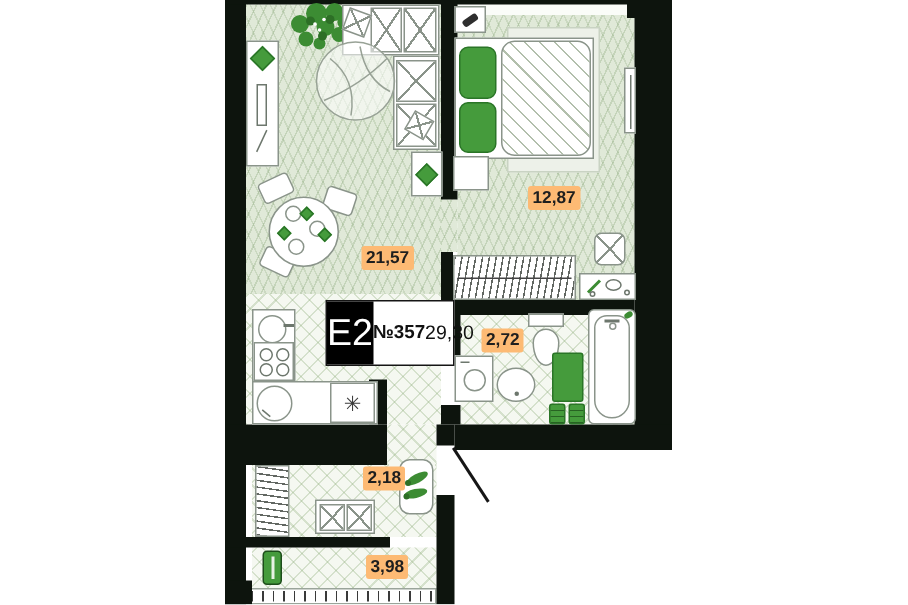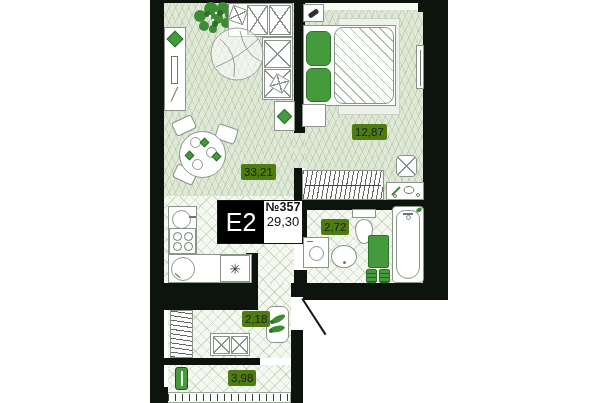--- a/index.html
+++ b/index.html
@@ -20,27 +20,27 @@
   .f { position:absolute; background:#fff; border:1px solid #8a948a; }
   .round { border-radius:50%; }
   .xbox { background-image:
       linear-gradient(to top right,   transparent calc(50% - .7px), #8a948a calc(50% - .7px), #8a948a calc(50% + .7px), transparent calc(50% + .7px)),
       linear-gradient(to bottom right,transparent calc(50% - .7px), #8a948a calc(50% - .7px), #8a948a calc(50% + .7px), transparent calc(50% + .7px)); }
   .gd { position:absolute; background:#459b3c; border:1px solid #2a7527; transform:rotate(45deg); }
   .greenbox { position:absolute; background:#459b3c; border:1px solid #2a7527; }
   .hatchv { background-image: repeating-linear-gradient(100deg, rgba(70,76,70,.85) 0 1px, transparent 1px 4.5px); }
   .hatchh { background-image: repeating-linear-gradient(8deg,  rgba(70,76,70,.85) 0 1px, transparent 1px 4.5px); }
   .blanket { border-radius:9px; background-image: repeating-linear-gradient(45deg, #b2bfac 0 1px, transparent 1px 7px); }
-  .lbl { position:absolute; background:#4d7c0f; border-radius:2px; padding:0 3px;
-         font-size:11.5px; line-height:16px; font-weight:400; color:#1e1e1e; white-space:nowrap; }
+  .lbl { position:absolute; background:#fdba74; border-radius:2px; padding:0 3px;
+         font-size:11.5px; line-height:16px; font-weight:700; color:#1e1e1e; white-space:nowrap; }
   .badge { position:absolute; left:217px; top:200px; width:86px; height:44px; display:flex;
            border:1px solid #151515; background:#fff; }
   .badge-type { width:46px; background:#000000; color:#fff; font-size:25px; font-weight:500;
                 display:flex; align-items:center; justify-content:center; }
-  .badge-info { flex:1; display:flex; flex-direction:column; align-items:center; justify-content:flex-start; line-height:1.1; }
+  .badge-info { flex:1; display:flex; flex-direction:row; align-items:center; justify-content:flex-start; line-height:1.1; }
   .badge-number { font-weight:700; font-size:12.5px; color:#111; }
   .badge-area { font-size:13px; color:#111; }
   .burner { position:absolute; width:9px; height:9px; border:1px solid #6d776d; border-radius:50%; background:#fff; }
   .line { position:absolute; background:#6d776d; }
   .door-leaf { position:absolute; left:303px; top:298px; width:43px; height:2px; background:#161616;
                transform-origin:0 0; transform:rotate(57deg); }
   .sill { position:absolute; background-color:#fff; border:1px solid #9aa49a; border-left:none;
           background-image: repeating-linear-gradient(90deg, #3a3a3a 0 1px, transparent 1px 7px);
           background-size:100% 7px; background-position:center; background-repeat:no-repeat; }
   .fridge-glyph { position:absolute; width:100%; text-align:center; top:5px; font-size:14px; color:#3a3a3a; }
@@ -132,21 +132,21 @@
   <div class="f" style="left:216px;top:126px;width:21px;height:16px;border-radius:3px;transform:rotate(18deg)"></div>
   <div class="f" style="left:174px;top:167px;width:22px;height:15px;border-radius:3px;transform:rotate(205deg)"></div>
   <div class="f round" style="left:179px;top:131px;width:47px;height:47px"></div>
   <div class="f round" style="left:190px;top:137px;width:11px;height:11px"></div>
   <div class="f round" style="left:206px;top:147px;width:11px;height:11px"></div>
   <div class="f round" style="left:192px;top:159px;width:11px;height:11px"></div>
   <div class="gd" style="left:201px;top:139px;width:7px;height:7px"></div>
   <div class="gd" style="left:213px;top:153px;width:7px;height:7px"></div>
   <div class="gd" style="left:186px;top:152px;width:7px;height:7px"></div>
 
-  <div class="lbl" style="left:241px;top:164px">33,21</div>
+  <div class="lbl" style="left:241px;top:164px">21,57</div>
 
   <div class="f" style="left:303px;top:4px;width:21px;height:18px">
     <div style="position:absolute;left:4px;top:6px;width:11px;height:5px;background:#2e2e2e;border-radius:2px;transform:rotate(-35deg)"></div>
   </div>
   <div style="position:absolute;left:338px;top:18px;width:62px;height:97px;background:#edf1e9;border:1px solid #c9d3c3"></div>
   <div class="f" style="left:303px;top:25px;width:93px;height:81px"></div>
   <div class="greenbox" style="left:306px;top:31px;width:25px;height:35px;border-radius:6px"></div>
   <div class="greenbox" style="left:306px;top:68px;width:25px;height:34px;border-radius:6px"></div>
   <div class="f blanket" style="left:334px;top:27px;width:60px;height:77px"></div>
   <div class="f" style="left:302px;top:104px;width:24px;height:23px"></div>
@@ -224,15 +224,15 @@
       <ellipse cx="10" cy="22" rx="8" ry="3" fill="#3c8c33" transform="rotate(-12 10 22)"></ellipse>
       <circle cx="5" cy="15" r="2" fill="#2d6f26"></circle>
       <circle cx="4" cy="24" r="2" fill="#2d6f26"></circle>
     </svg>
   </div>
   <div class="lbl" style="left:242px;top:311px">2,18</div>
 
   <div class="greenbox" style="left:175px;top:367px;width:13px;height:23px;border-radius:3px;border-color:#1d4d1a">
     <div style="position:absolute;left:5px;top:3px;width:2px;height:15px;background:#e8f2e4"></div>
   </div>
-  <div class="lbl" style="left:228px;top:370px">3,98</div>
+  <div class="lbl" style="left:244px;top:370px">3,98</div>
 
 </div>
 
 </body></html>

